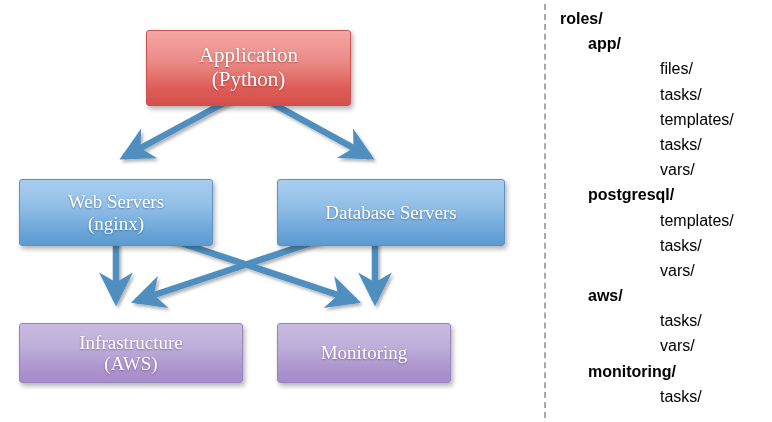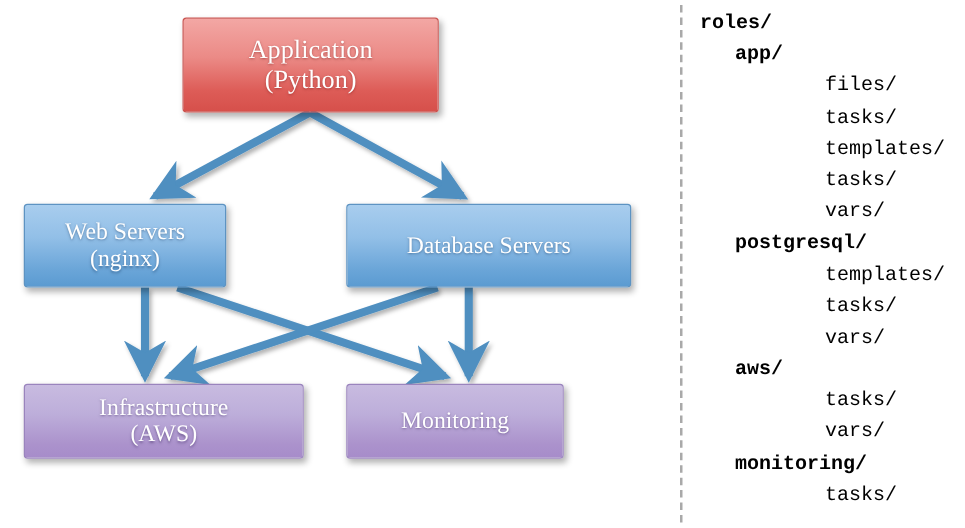--- a/index.html
+++ b/index.html
@@ -44,20 +44,21 @@
     display: flex;
     flex-direction: column;
     align-items: center;
     justify-content: center;
     text-align: center;
     font-family: "Liberation Serif", serif;
     color: #ffffff;
     line-height: 1.12;
     box-shadow: 2px 3px 5px rgba(0,0,0,0.30);
     z-index: 3;
+    margin-top: 16px;
   }
   .node .line1 { display: block; }
   .node .line2 { display: block; }
 
   .node-red {
     background: linear-gradient(to bottom, #f3a7a4 0%, #eb8a86 42%, #dd5c57 78%, #d6504b 100%);
     border: 1px solid #c9524e;
     text-shadow: 0 1px 2px rgba(120,30,30,0.55);
   }
   .node-blue {
@@ -65,21 +66,21 @@
     border: 1px solid #5d93c2;
     text-shadow: 0 1px 2px rgba(25,60,100,0.5);
   }
   .node-purple {
     background: linear-gradient(to bottom, #c8bbe0 0%, #bdaeda 40%, #ab92cc 82%, #a78cca 100%);
     border: 1px solid #9a84bd;
     text-shadow: 0 1px 2px rgba(60,40,95,0.5);
   }
 
   #node-application { left: 146px; top: 14px;  width: 205px; height: 76px; font-size: 21px; }
-  #node-web         { left: 19px;  top: 163px; width: 162px; height: 67px; font-size: 19px; }
+  #node-web         { left: 19px;  top: 163px; width: 194px; height: 67px; font-size: 19px; }
   #node-database    { left: 277px; top: 163px; width: 228px; height: 67px; font-size: 19px; }
   #node-infra       { left: 19px;  top: 307px; width: 224px; height: 60px; font-size: 19px; }
   #node-monitoring  { left: 277px; top: 307px; width: 174px; height: 60px; font-size: 19px; }
 
   
   #divider {
     position: absolute;
     left: 544px;
     top: 4px;
     width: 0;
@@ -87,21 +88,20 @@
     border-left: 2px dashed #a9a9a9;
   }
 
   
   #tree-pane {
     position: absolute;
     left: 552px;
     top: 6px;
     width: 220px;
     height: 410px;
-    font-family: Liberation Mono, monospace;
   }
   .tree-row {
     height: 25.2px;
     line-height: 25.2px;
     font-size: 16px;
     color: #000000;
     white-space: nowrap;
   }
   .tree-row.bold { font-weight: bold; }
   .lvl-0 { padding-left: 8px; }

